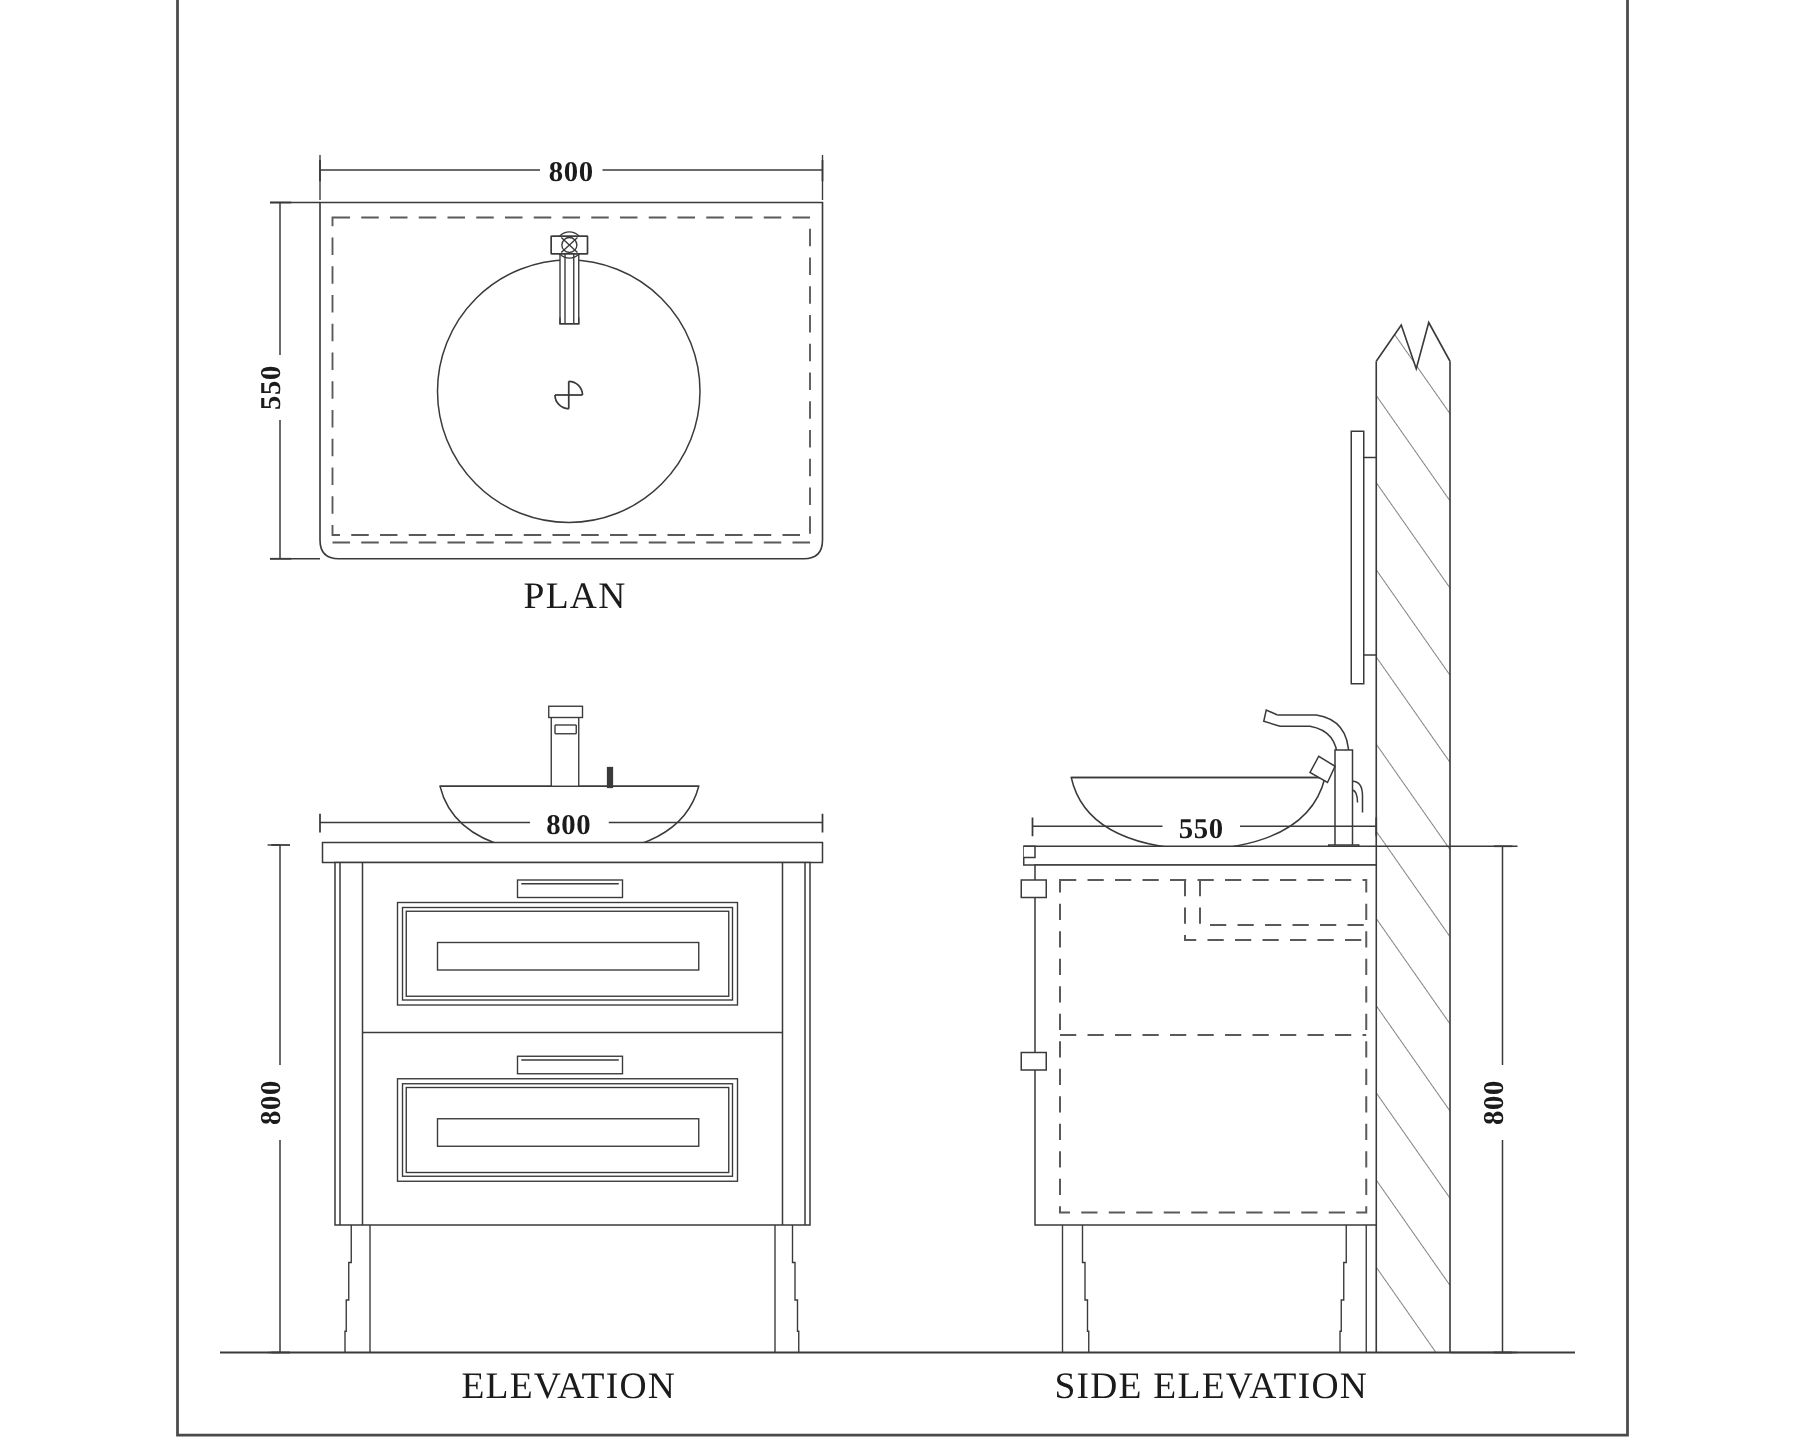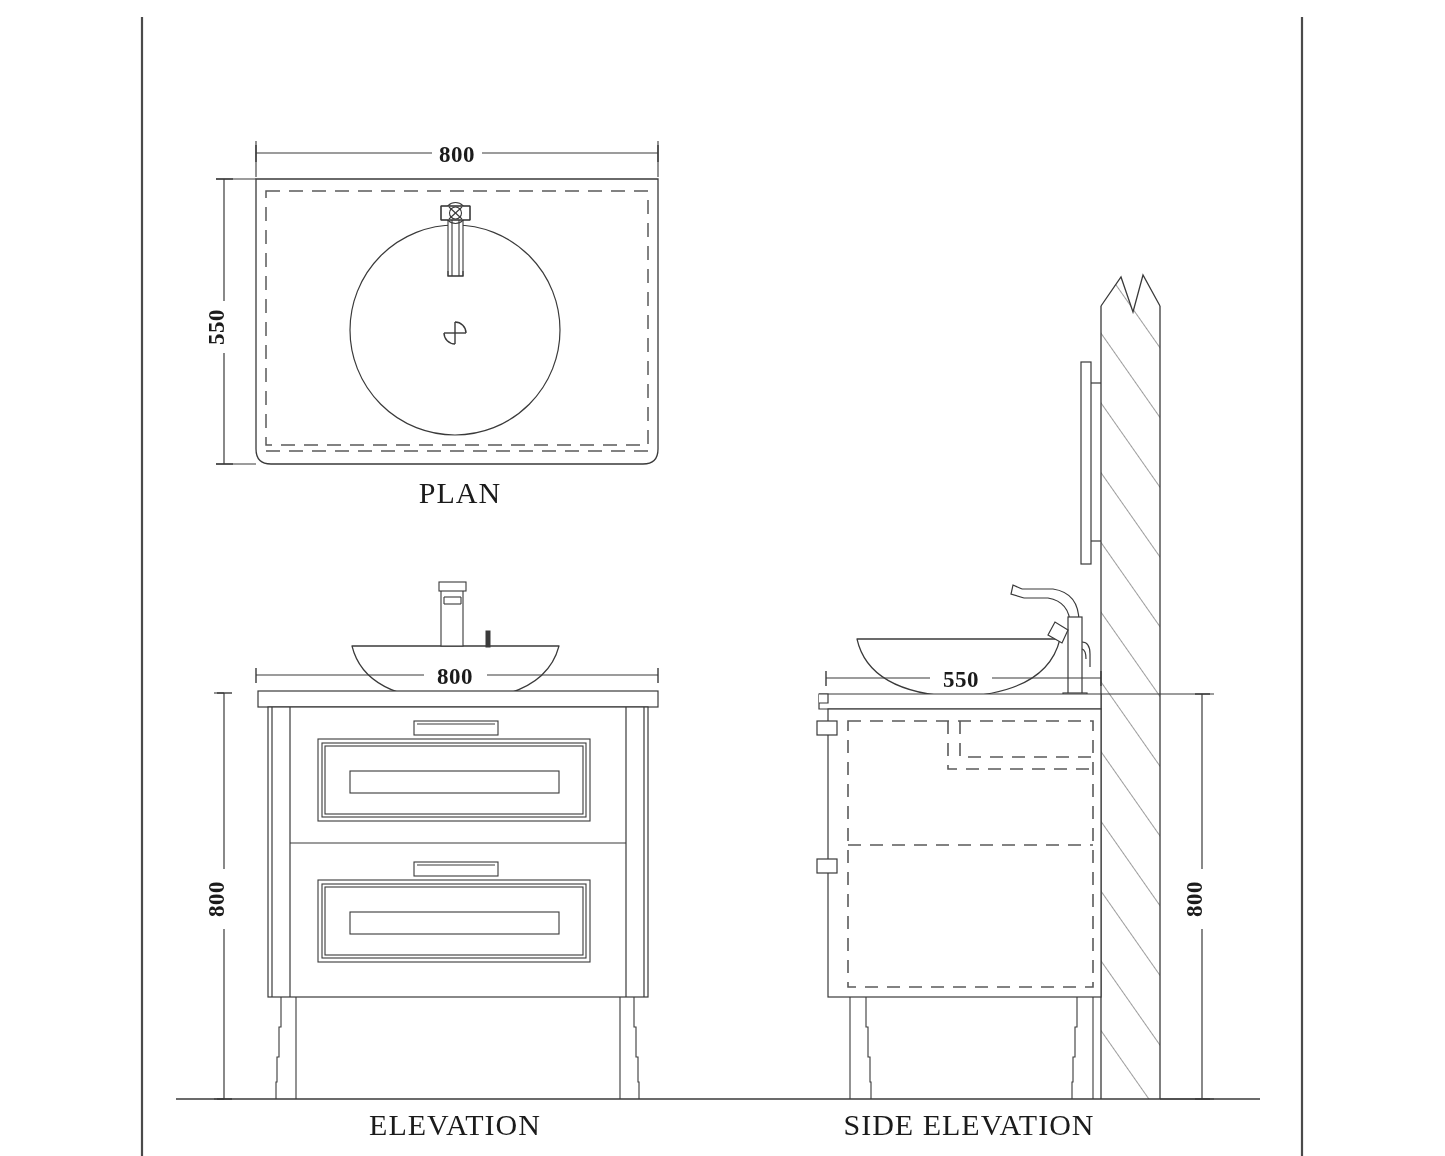--- a/index.html
+++ b/index.html
@@ -9,21 +9,21 @@
   }
   body {
     width: 1445px;
     height: 1156px;
     font-family: "Liberation Serif", serif;
     overflow: hidden;
     position: relative;
   }
   #sheet {
     position: absolute;
-    left: 0; top: 17px;
+    left: 0; top: 0;
     width: 1445px;
     height: 815px;
   }
   svg { display: block; }
   .dimtext {
     font-family: "Liberation Serif", serif;
     font-size: 23px;
     font-weight: 700;
     fill: #1b1b1b;
     letter-spacing: 0.5px;

